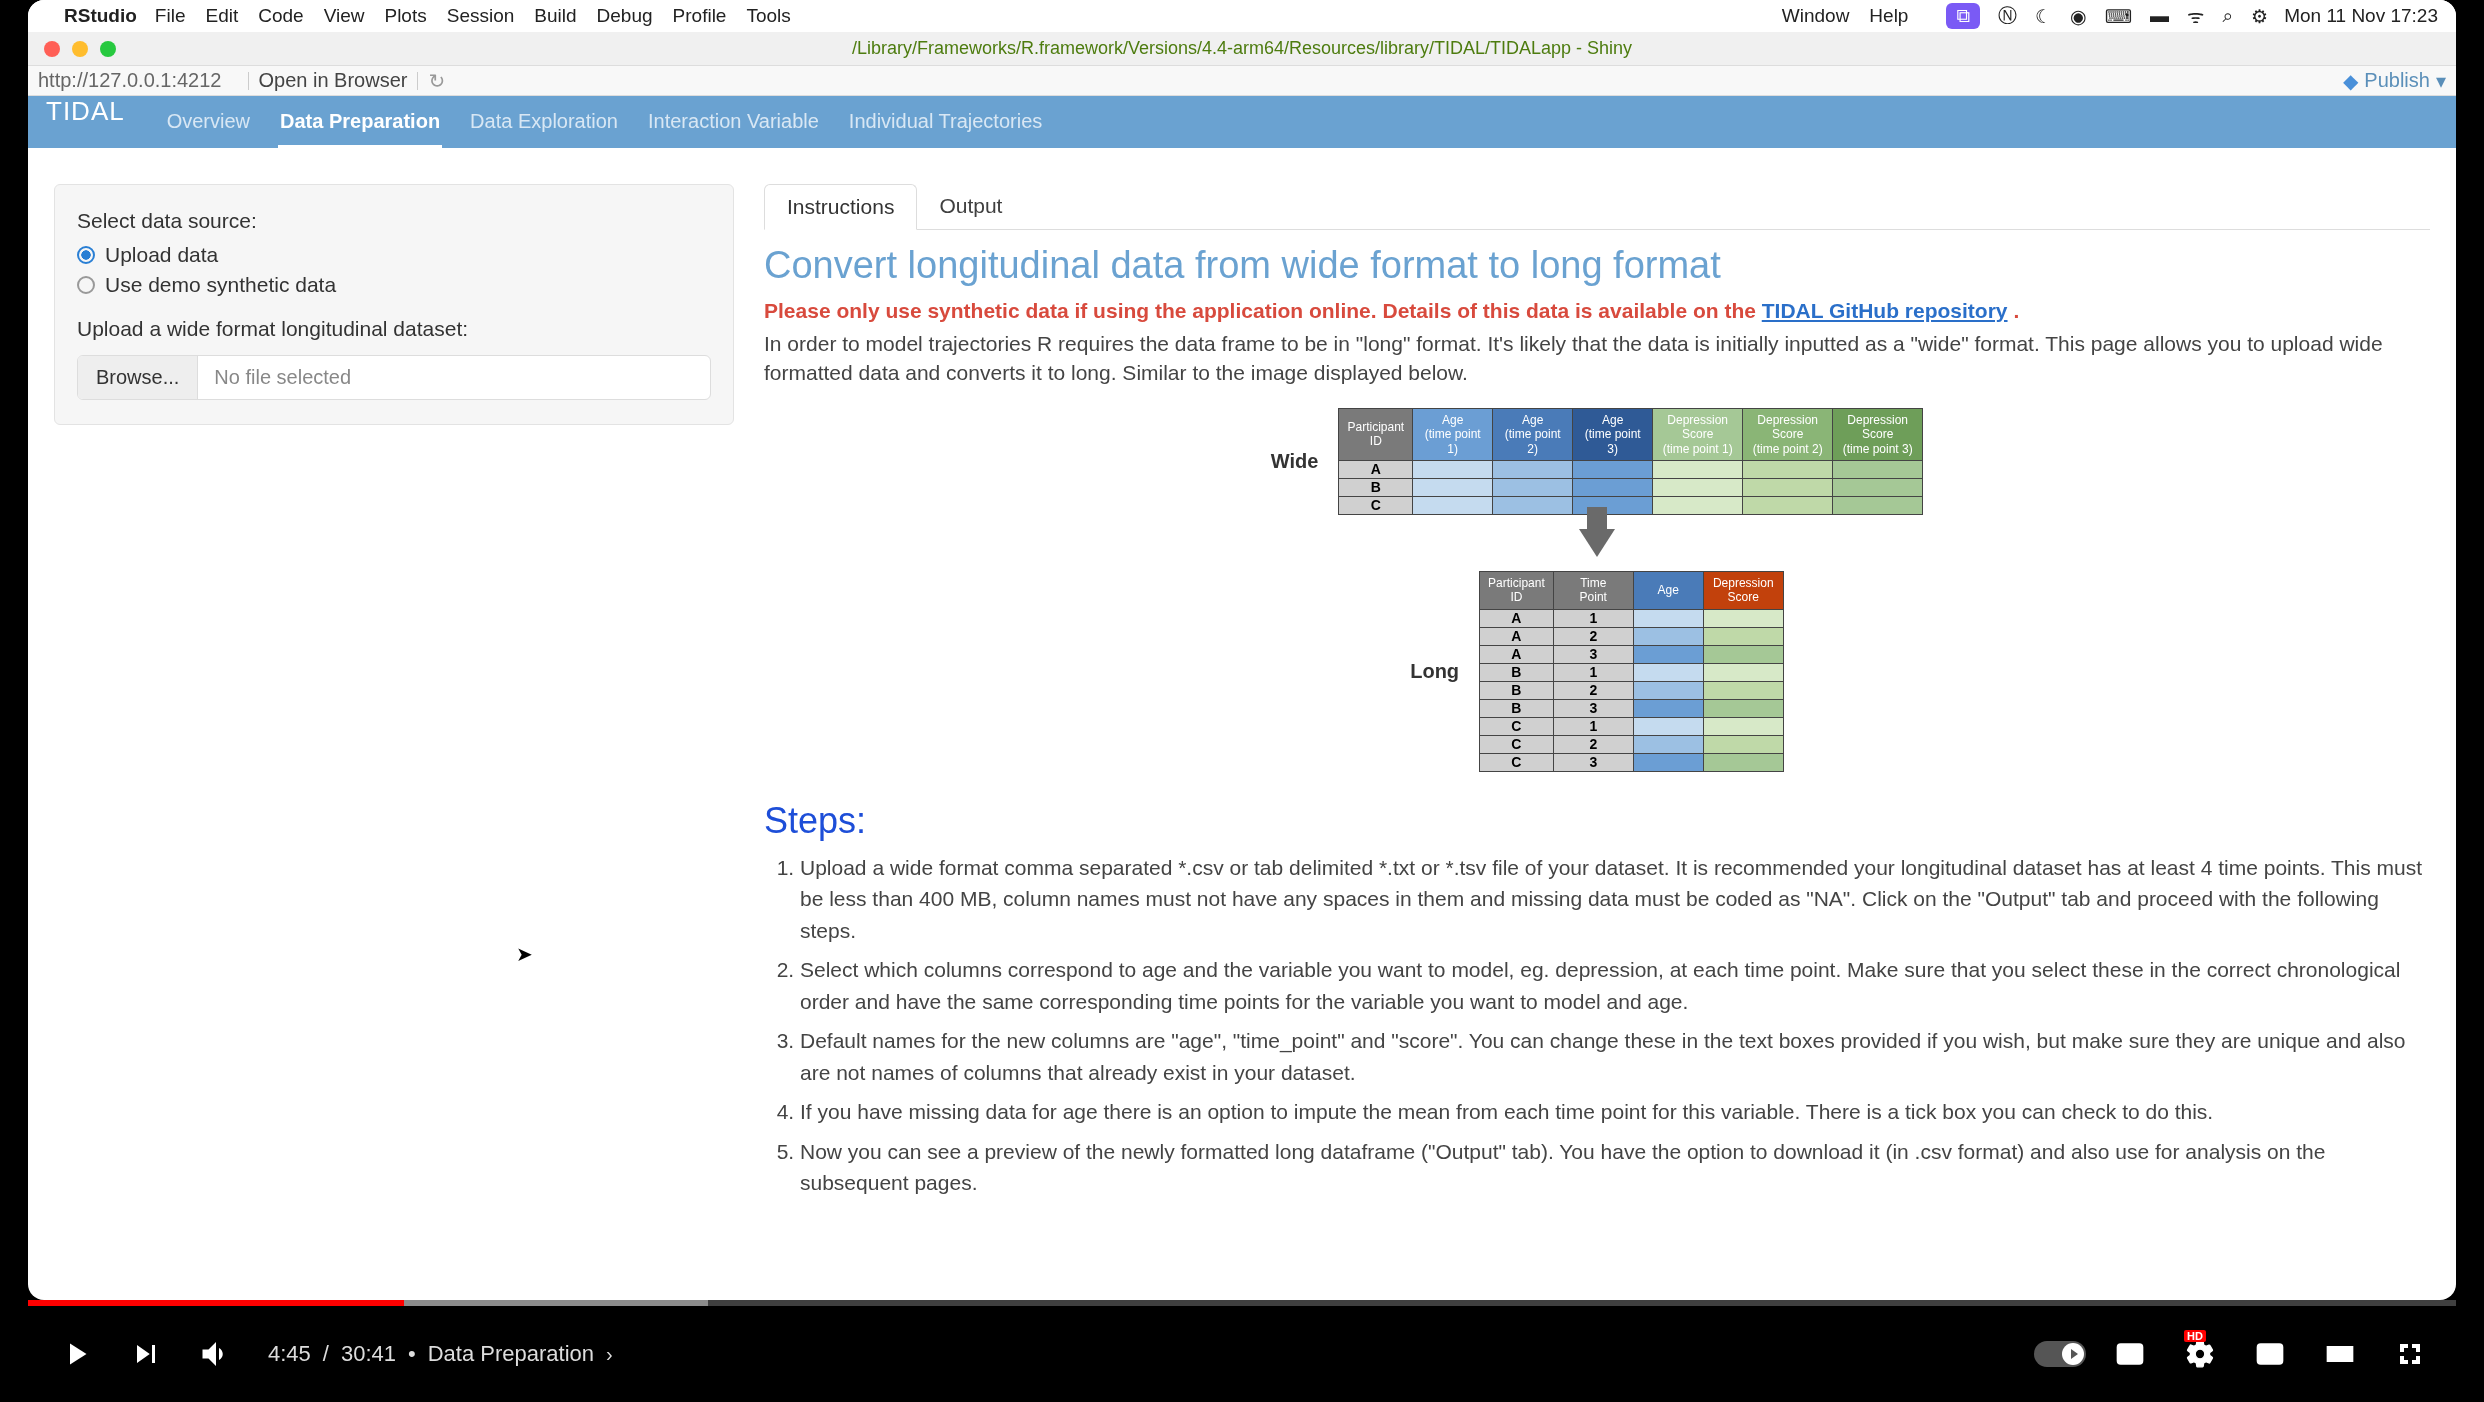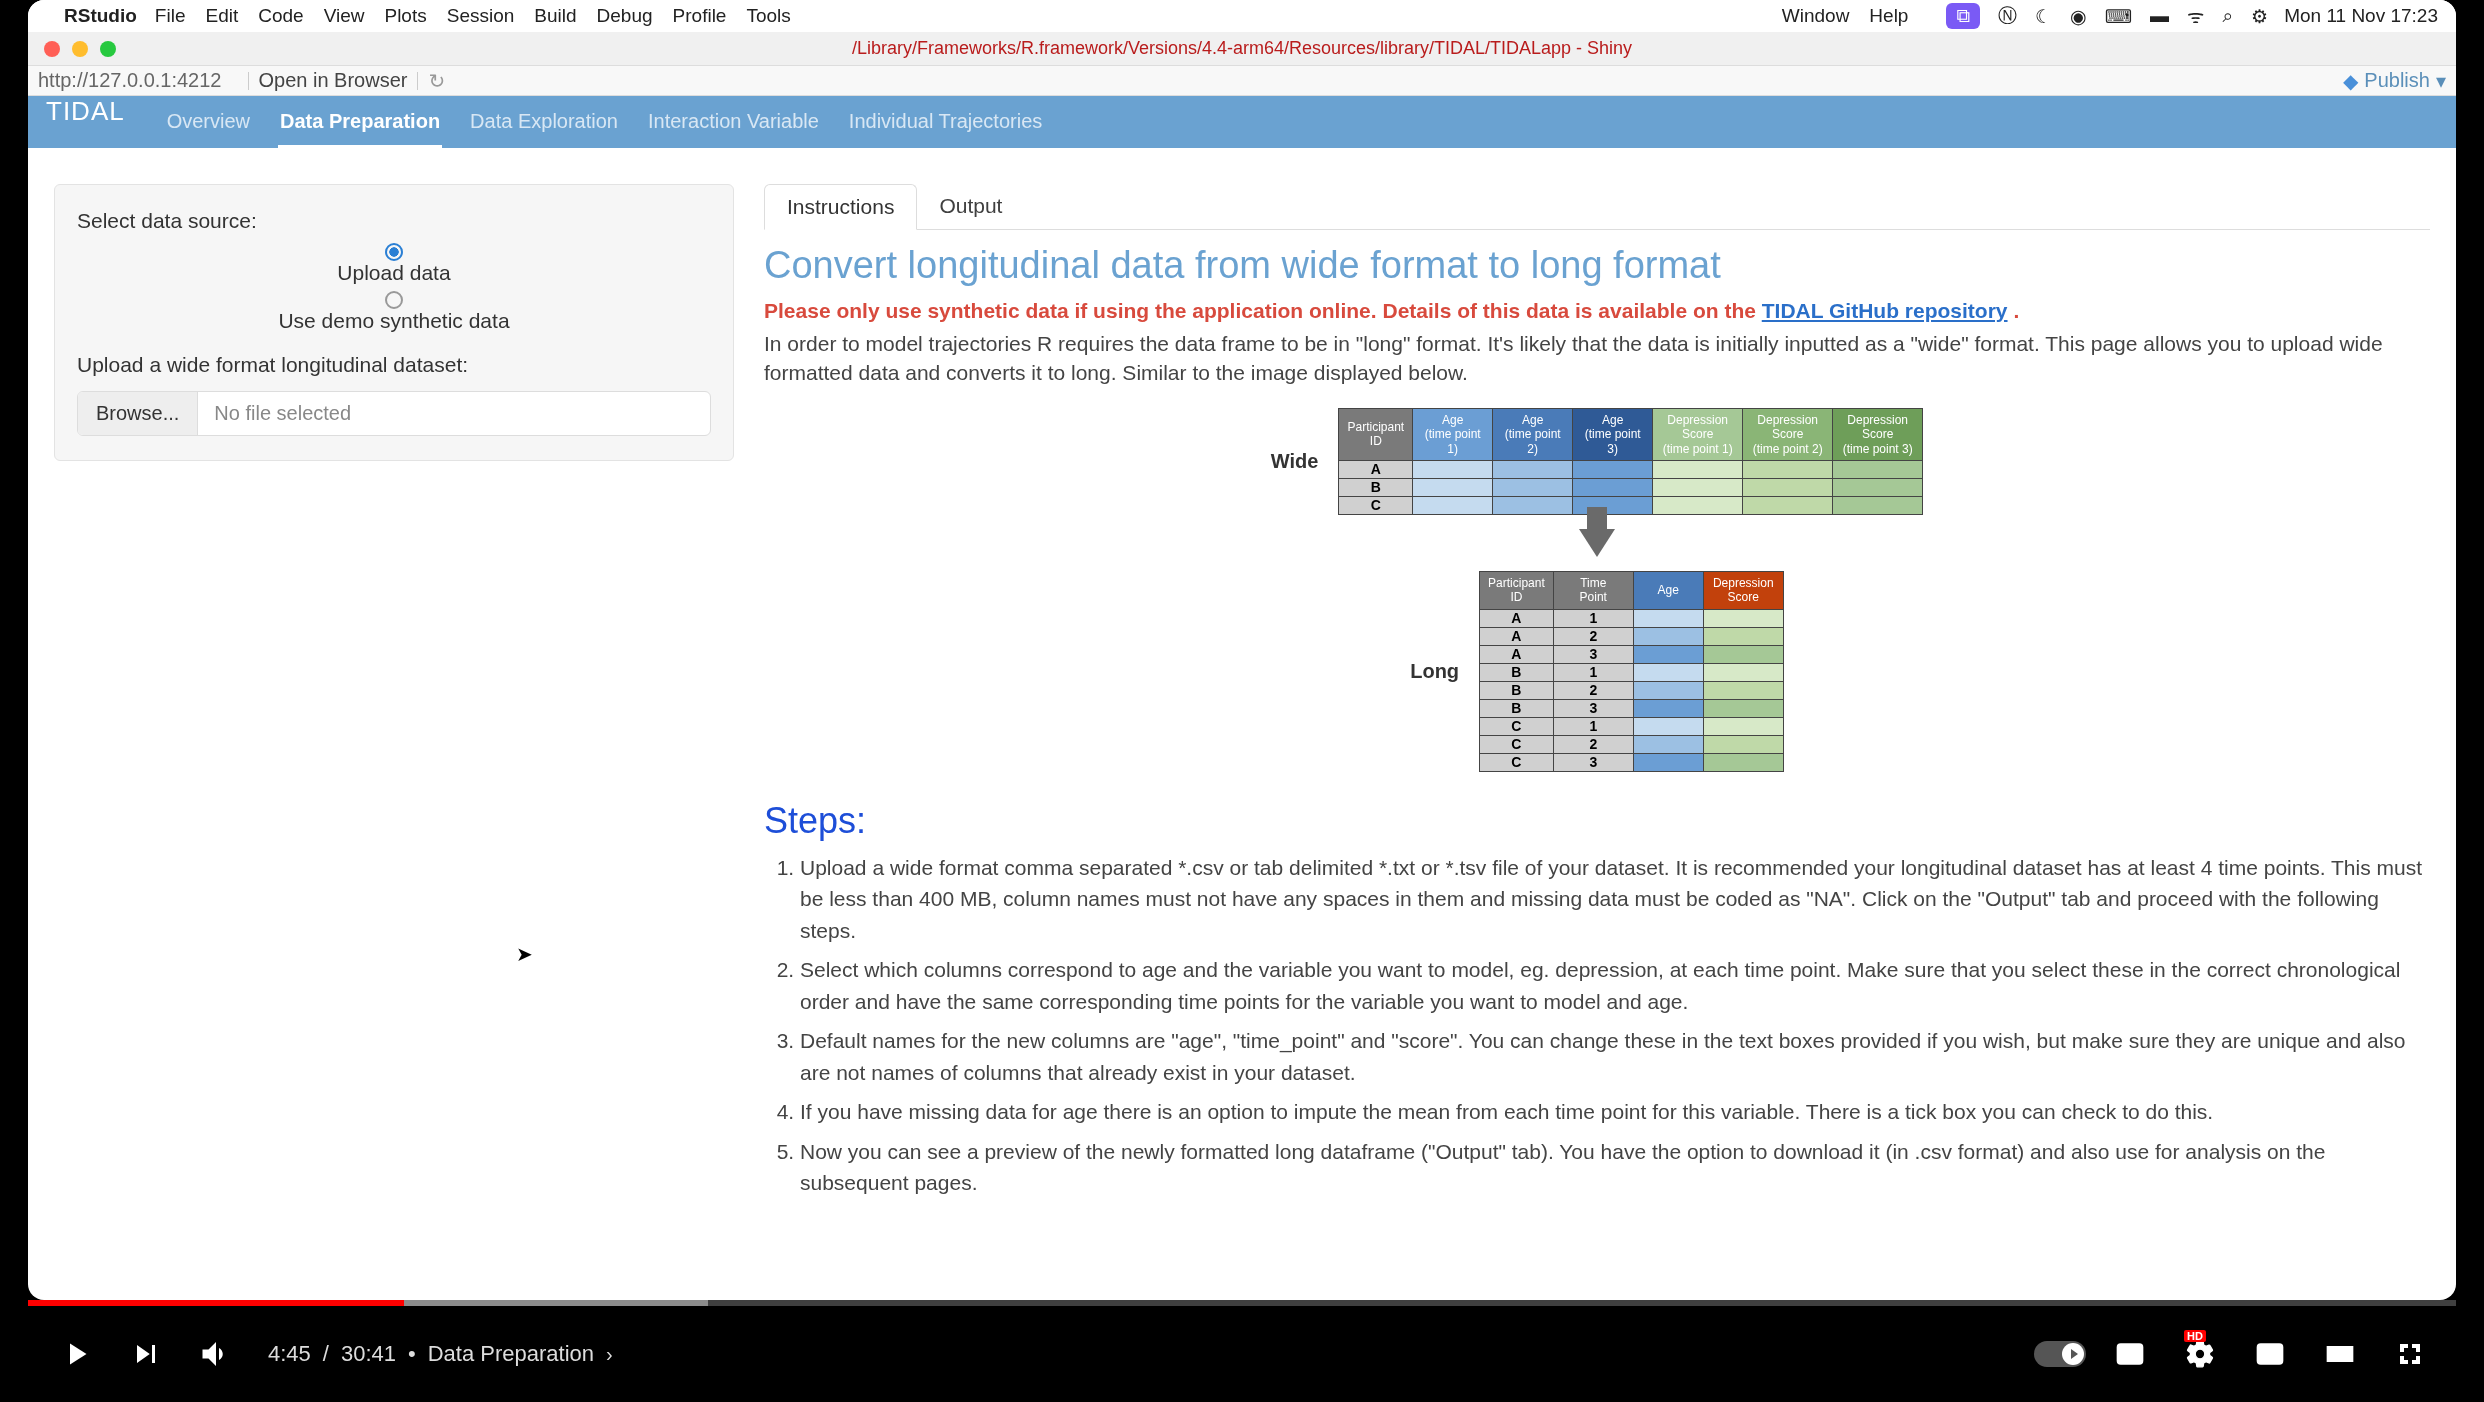--- a/index.html
+++ b/index.html
@@ -14,38 +14,38 @@
 .mac-menubar .spacer { flex: 1; }
 .mac-menubar .right-icon { margin-left: 18px; display: inline-flex; align-items: center; }
 .mac-menubar .right-icon.pill { background: #7a5af5; color: #fff; border-radius: 6px; padding: 2px 10px; }
 .mac-menubar .datetime { margin-left: 16px; font-weight: 500; }
 
 
 .window-titlebar { height: 34px; background: #f0f0f0; border-bottom: 1px solid #ddd; display: flex; align-items: center; padding: 0 16px; position: relative; }
 .traffic-lights { display: flex; gap: 12px; }
 .traffic-light { width: 16px; height: 16px; border-radius: 50%; }
 .tl-red { background: #ff5f56; } .tl-yellow { background: #ffbd2e; } .tl-green { background: #27c93f; }
-.window-title { position: absolute; left: 50%; transform: translateX(-50%); font-size: 18px; color: #b91c1c; font-weight: 500; }
+.window-title { position: absolute; left: 50%; transform: translateX(-50%); font-size: 18px; color: #4d7c0f; font-weight: 500; }
 
 .toolbar { height: 30px; background: #f8f8f8; border-bottom: 1px solid #ddd; display: flex; align-items: center; padding: 0 10px; font-size: 20px; color: #666; }
 .toolbar .url { margin-right: 16px; }
 .toolbar .sep { width: 1px; height: 18px; background: #ccc; margin: 0 10px; }
 .toolbar .publish { margin-left: auto; display: flex; align-items: center; gap: 6px; color: #5b8fb9; }
 
 
 .app-nav { height: 52px; background: #6aa2d1; display: flex; padding: 0 18px; }
 .app-nav .brand { color: #fff; font-size: 26px; font-weight: 500; margin-right: 40px; letter-spacing: 1px; }
 .app-nav .nav-link { color: #d8e7f4; font-size: 20px; margin-right: 26px; padding: 14px 2px; }
 .app-nav .nav-link.active { color: #fff; font-weight: 600; border-bottom: 3px solid #fff; }
 
 
 .app-body { display: flex; padding: 36px 26px; gap: 30px; }
 .sidebar-panel { width: 680px; background: #f6f6f6; border: 1px solid #e3e3e3; border-radius: 6px; padding: 24px 22px; height: fit-content; }
 .sidebar-panel .label { font-size: 21px; color: #333; margin-bottom: 10px; font-weight: 500; }
-.radio-row { display: flex; align-items: center; font-size: 21px; color: #333; margin-bottom: 6px; flex-direction: column; }
+.radio-row { display: flex; align-items: center; gap: 10px; font-size: 21px; color: #333; margin-bottom: 6px; }
 .radio { width: 18px; height: 18px; border-radius: 50%; border: 2px solid #999; display: inline-block; }
 .radio.checked { border-color: #2a7fd4; background: radial-gradient(circle, #2a7fd4 45%, transparent 50%); }
 .upload-row { display: flex; margin-top: 14px; border: 1px solid #ddd; border-radius: 6px; overflow: hidden; background: #fff; }
 .browse-btn { background: #eee; padding: 10px 18px; font-size: 20px; color: #333; border-right: 1px solid #ddd; }
 .file-status { padding: 10px 16px; font-size: 20px; color: #888; }
 
 .main-panel { flex: 1; }
 .tabs { display: flex; border-bottom: 1px solid #ddd; margin-bottom: 14px; }
 .tab { padding: 10px 22px; font-size: 21px; color: #404040; }
 .tab.active { color: #333; border: 1px solid #ddd; border-bottom: 1px solid #fff; margin-bottom: -1px; border-radius: 6px 6px 0 0; background: #fff; }

